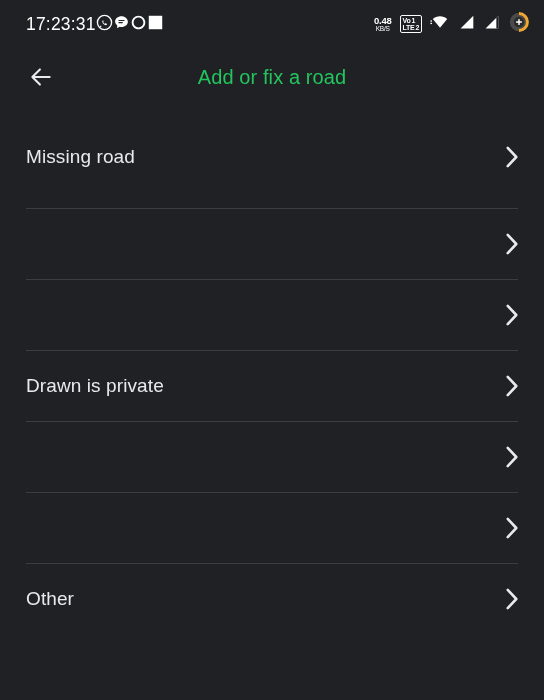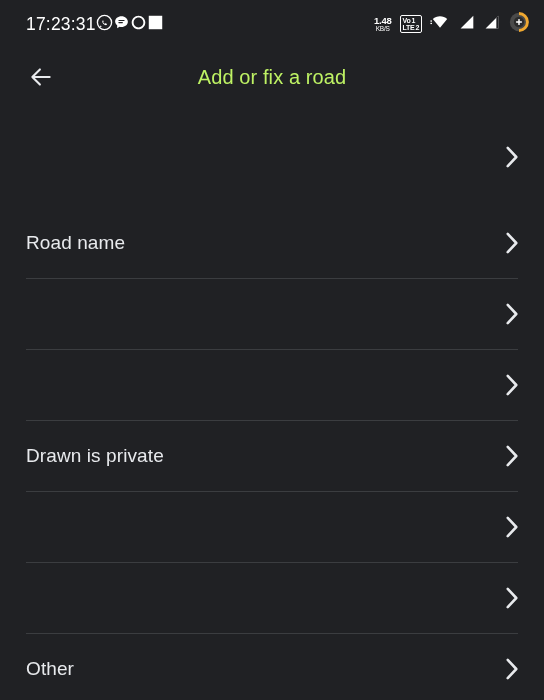--- a/index.html
+++ b/index.html
@@ -55,21 +55,21 @@
     width:544px; height:58px;
     display:flex; align-items:center;
   }
   #back-button {
     width:54px; height:54px; margin-left:14px;
     display:flex; align-items:center; justify-content:center;
     cursor:pointer;
   }
   #page-title {
     flex:1; text-align:center;
-    color:#bef264; font-size:20px;
+    color:#22c55e; font-size:20px;
     letter-spacing:.1px;
     margin-right:68px;
   }
 
   
   #list { position:absolute; top:106px; left:0; width:544px; }
   .row {
     position:relative;
     height:70px;
     display:flex; align-items:center;
@@ -135,21 +135,21 @@
 
       <span class="sb-icon">
         <svg width="17" height="17" viewBox="0 0 24 24">
           <rect x="2.5" y="2.5" width="19" height="19" fill="#fff"></rect>
         </svg>
       </span>
     </div>
 
     <div id="status-right">
       <span id="netspeed">
-        <span class="val">1.48</span>
+        <span class="val">0.48</span>
         <span class="unit">KB/S</span>
       </span>
 
       <span id="volte">
         <span class="l1">
           <span>Vo</span>
           <span>1</span>
         </span>
         <span class="l2">
           <span>LTE</span>
@@ -196,33 +196,28 @@
         <path d="M20 12H4M4 12l7-7M4 12l7 7" fill="none" stroke="#e8eaed" stroke-width="1.9" stroke-linecap="round" stroke-linejoin="round"></path>
       </svg>
     </div>
     <div id="page-title">Add or fix a road</div>
   </div>
 
   <div id="list">
 
     <div style="position:relative;">
       <div class="row" id="row-highlighted">
+        <span class="row-label">Missing road</span>
         <svg class="chev" width="16" height="22" viewBox="0 0 12 18">
           <path d="M2.5 1.5L9.5 9l-7 7.5" fill="none" stroke="#e8eaed" stroke-width="2.1" stroke-linecap="round" stroke-linejoin="round"></path>
         </svg>
       </div>
       <div id="highlight-box" style="border-color: rgb(245, 15, 90);"></div>
     </div>
 
-    <div class="row">
-      <span class="row-label">Road name</span>
-      <svg class="chev" width="16" height="22" viewBox="0 0 12 18">
-        <path d="M2.5 1.5L9.5 9l-7 7.5" fill="none" stroke="#e8eaed" stroke-width="2.1" stroke-linecap="round" stroke-linejoin="round"></path>
-      </svg>
-    </div>
     <div class="divider" style="background: rgb(59, 61, 64);"></div>
 
     <div class="row">
       <svg class="chev" width="16" height="22" viewBox="0 0 12 18">
         <path d="M2.5 1.5L9.5 9l-7 7.5" fill="none" stroke="#e8eaed" stroke-width="2.1" stroke-linecap="round" stroke-linejoin="round"></path>
       </svg>
     </div>
     <div class="divider" style="background: rgb(59, 61, 64);"></div>
 
     <div class="row">

